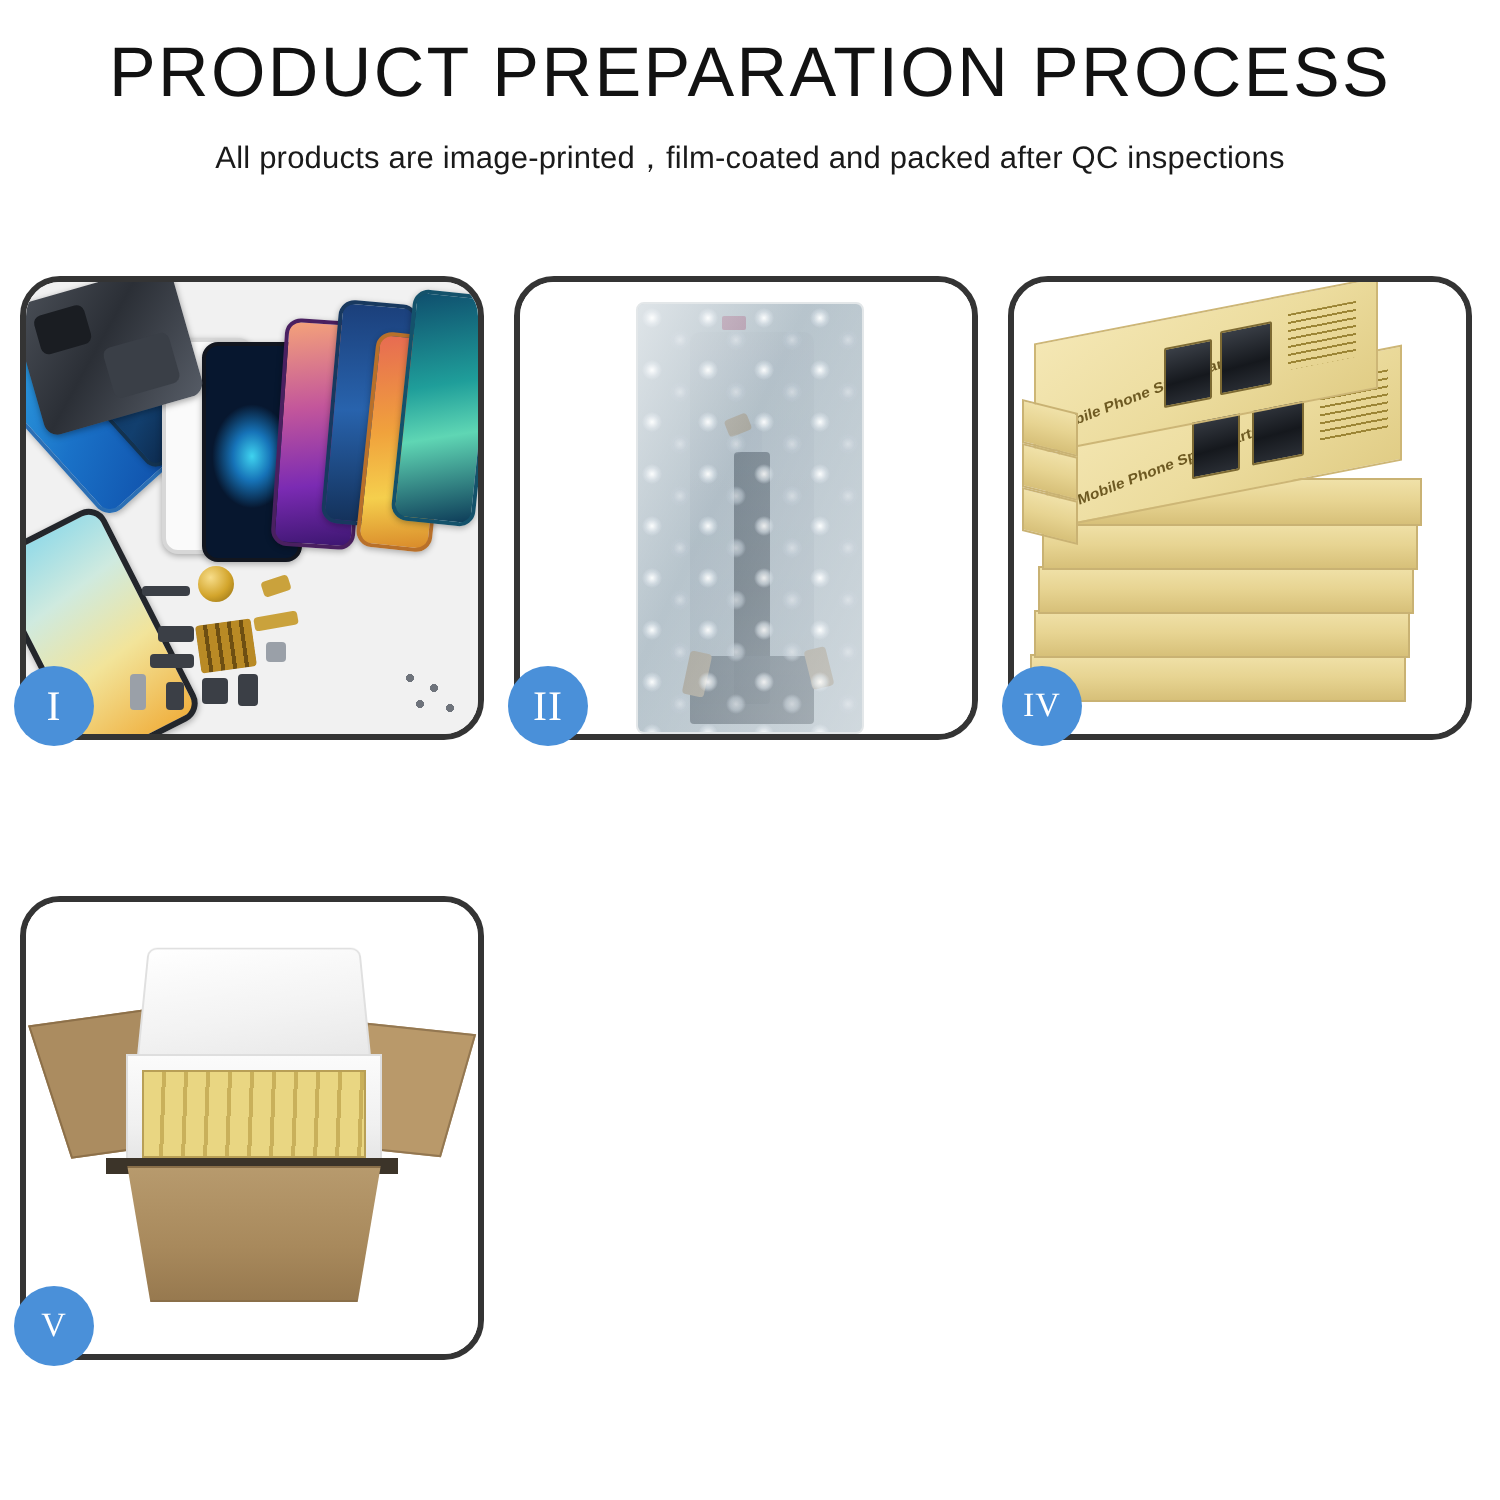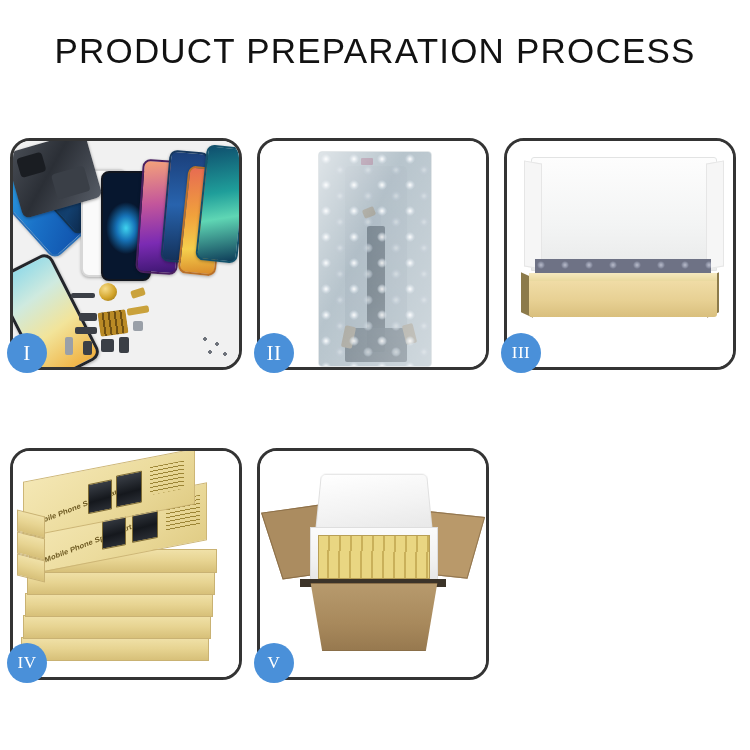--- a/index.html
+++ b/index.html
@@ -11,21 +11,21 @@
     width: 750px;
     height: 750px;
     font-family: "Liberation Sans", sans-serif;
     overflow: hidden;
     position: relative;
   }
 
   
   .header {
     width: 750px;
-    padding-top: 33px;
+    padding-top: 19px;
     text-align: center;
   }
   .title {
     font-family: "Liberation Sans", sans-serif;
     font-size: 35px;
     font-weight: 500;
     letter-spacing: 1.2px;
     color: #121212;
     line-height: 1.05;
     white-space: nowrap;
@@ -375,20 +375,21 @@
   .c-tapeB {
     position:absolute; left:62px; top:158px; width:16px; height:14px;
     background:rgba(142,115,74,.75);
   }
 </style>
 </head>
 <body>
 
 <div class="header">
   <div class="title">PRODUCT PREPARATION PROCESS</div>
+  <div class="subtitle">All products are image-printed，film-coated and packed after QC inspections</div>
 </div>
 
 <div class="grid">
 
   <div class="panel">
     <div class="panel-inner p1">
       <div class="phone ph-a"></div>
       <div class="phone ph-a2"></div>
       <div class="phone ph-b"></div>
       <div class="phone ph-c"></div>
@@ -427,31 +428,20 @@
         <div class="tan-b"></div>
         <div class="tan-c"></div>
         <div class="pinklabel"></div>
         <div class="bubbles"></div>
         <div class="bagsheen"></div>
       </div>
     </div>
     <div class="badge">II</div>
   </div>
 
-  <div class="panel">
-    <div class="panel-inner p3">
-      <div class="box3-lid"></div>
-      <div class="box3-flapL"></div>
-      <div class="box3-flapR"></div>
-      <div class="box3-wrap"></div>
-      <div class="box3-ledge"></div>
-      <div class="box3-front"></div>
-    </div>
-    <div class="badge small">III</div>
-  </div>
 
   <div class="panel">
     <div class="panel-inner p4">
       <div class="stack">
 
         <div class="sb" style="left:8px;  top:186px; width:186px; height:22px;"></div>
         <div class="sb" style="left:10px; top:164px; width:186px; height:22px;"></div>
         <div class="sb" style="left:12px; top:142px; width:186px; height:22px;"></div>
         <div class="sb" style="left:14px; top:120px; width:186px; height:22px;"></div>
         <div class="sb" style="left:16px; top:98px;  width:186px; height:22px;"></div>

